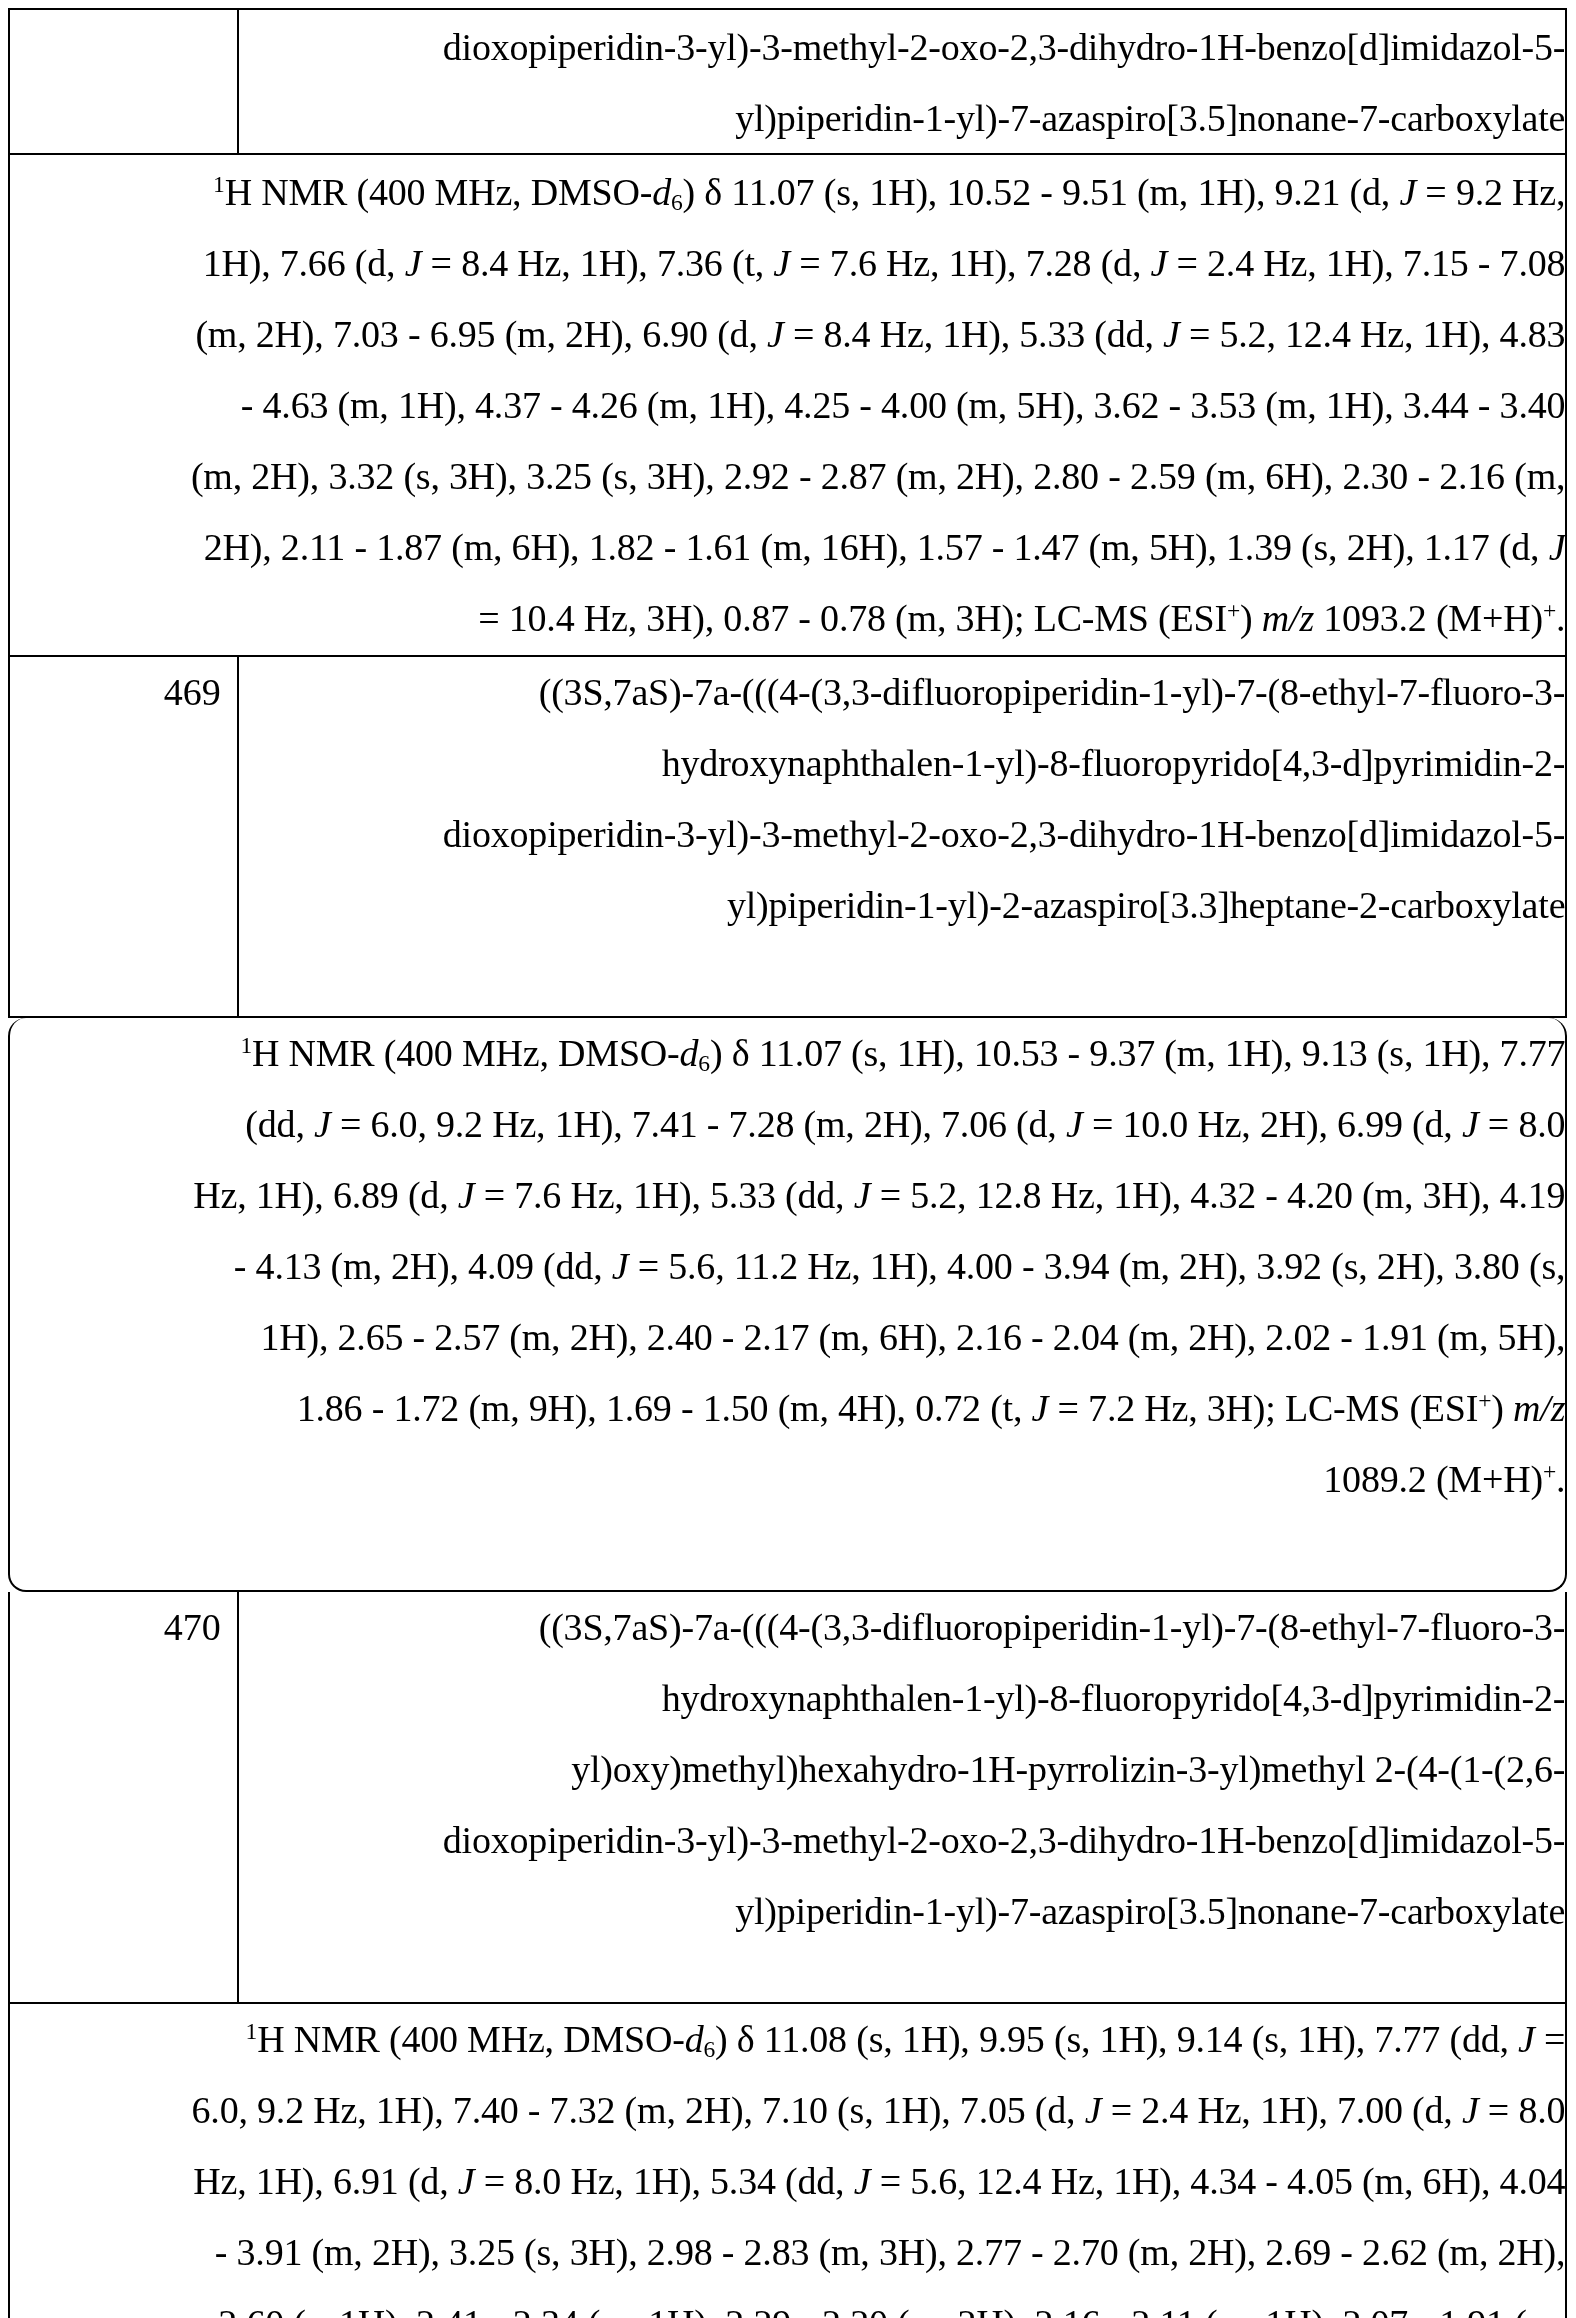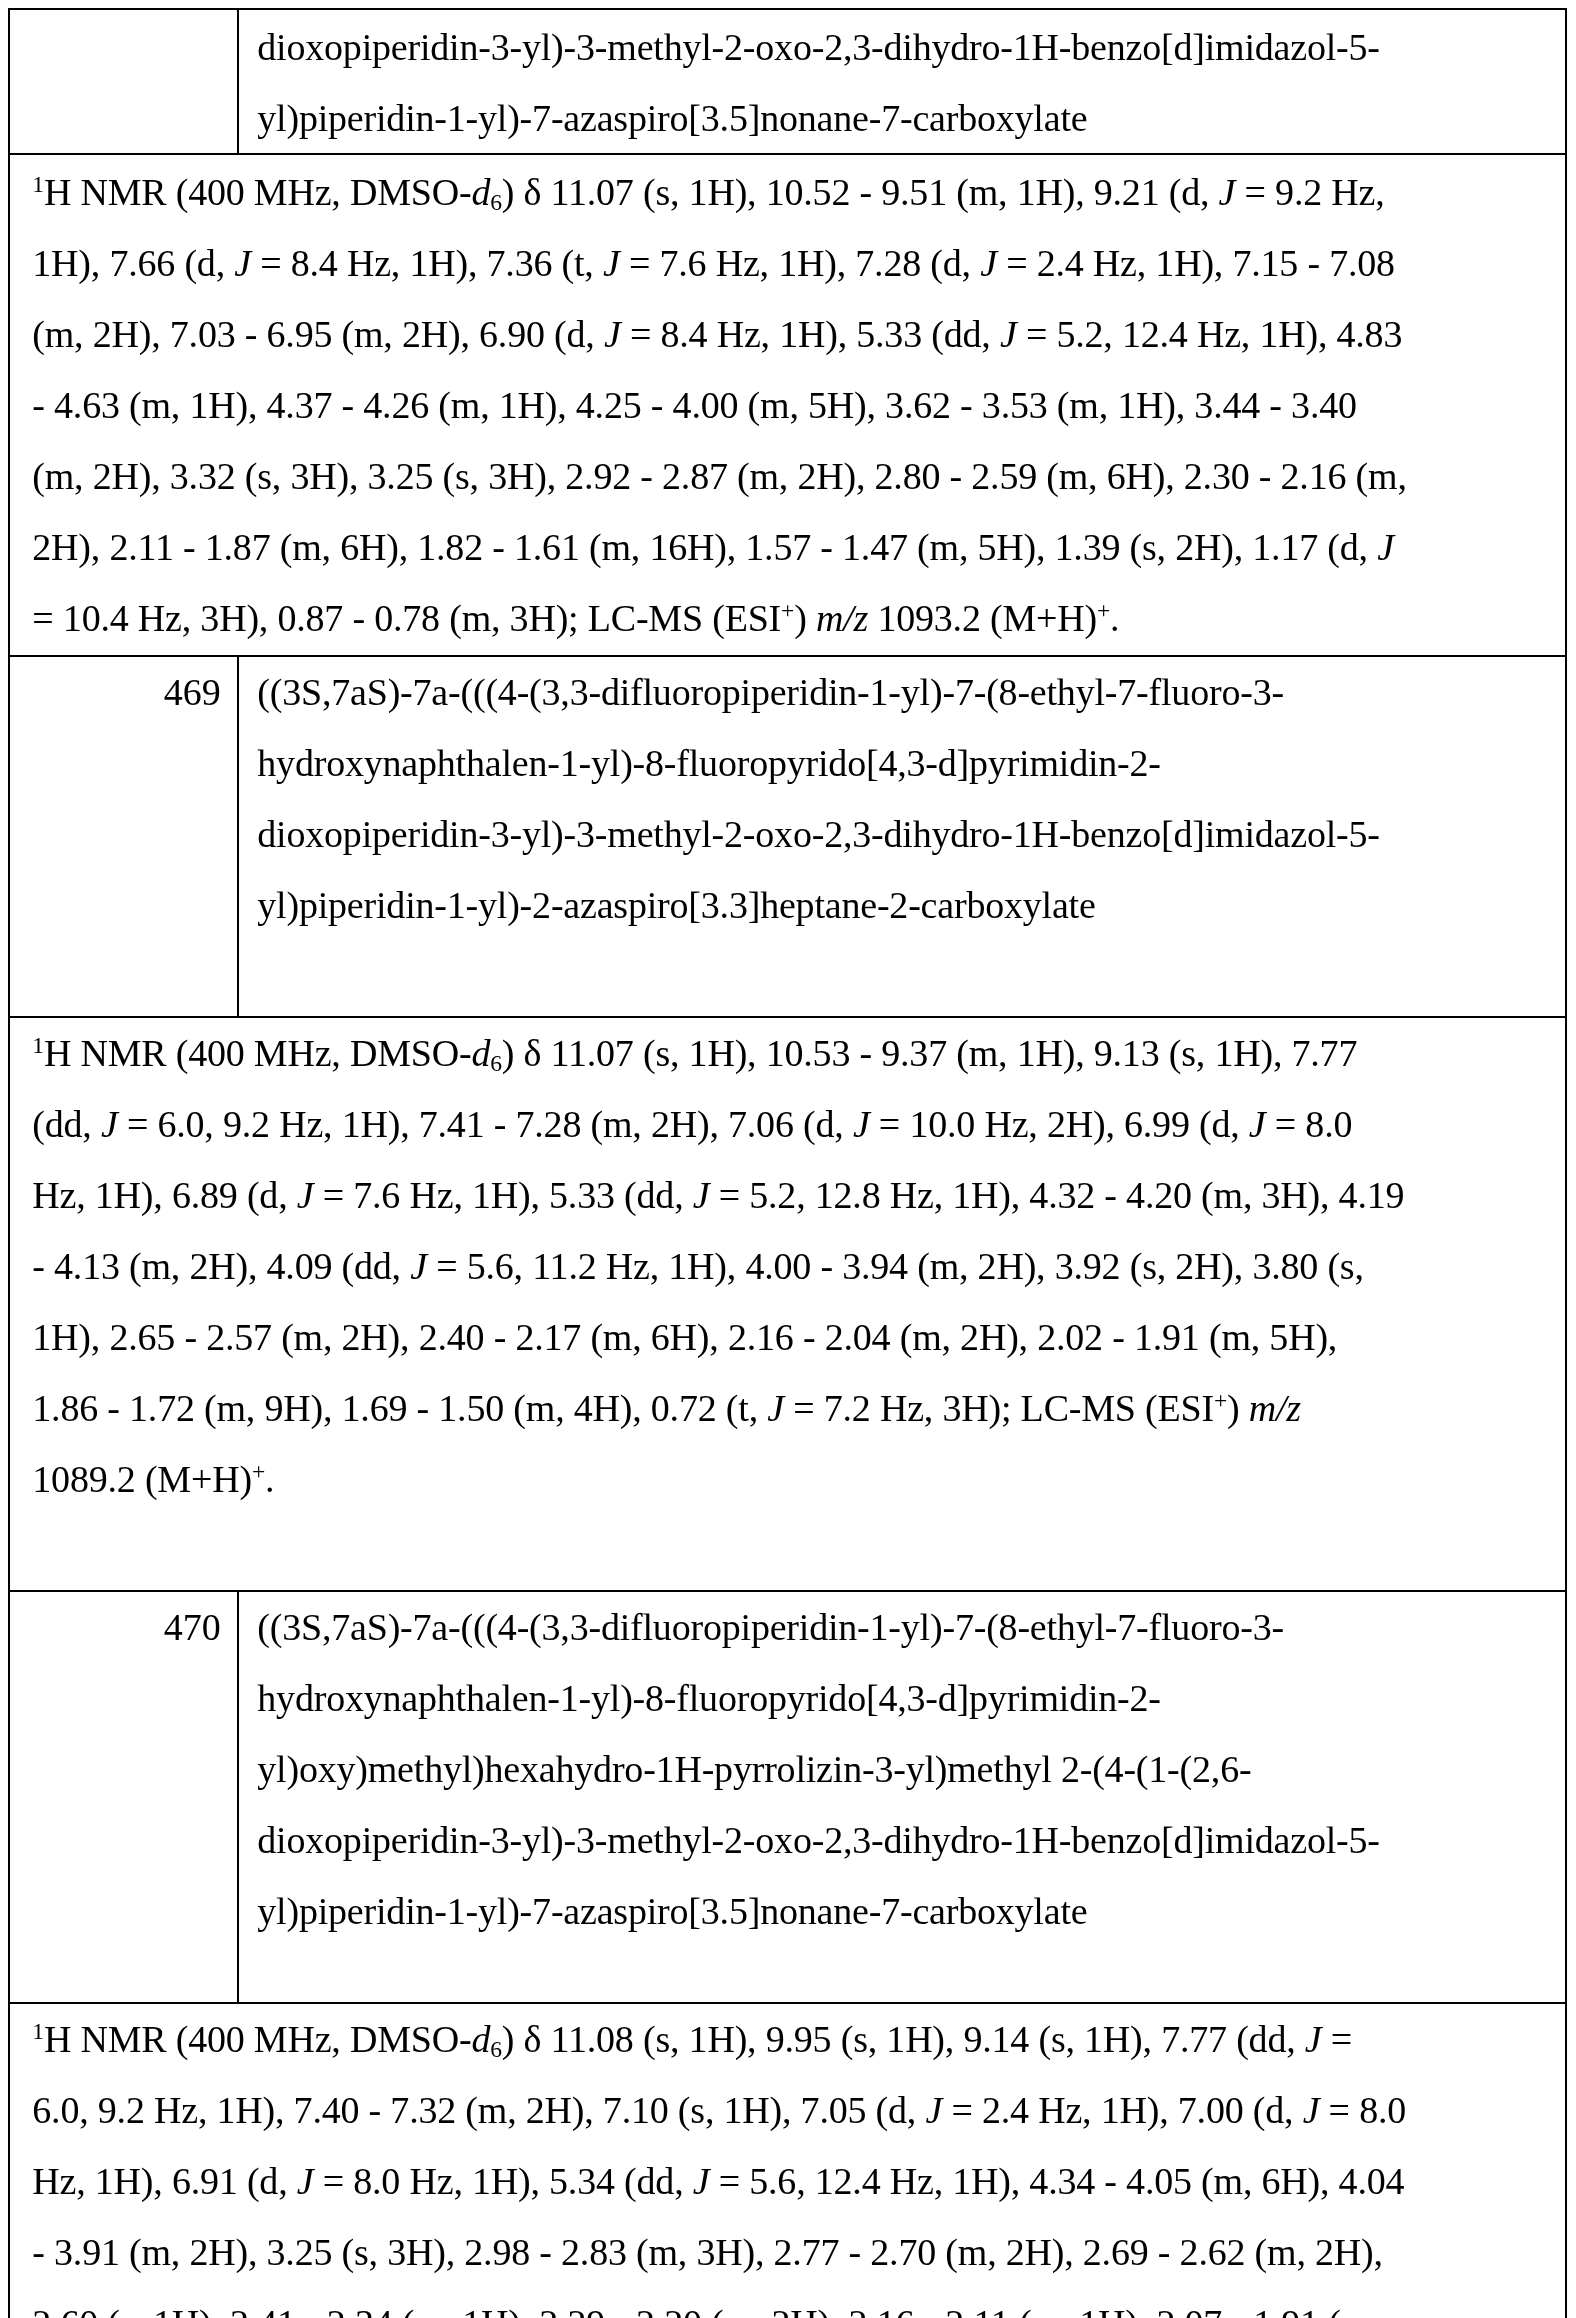--- a/index.html
+++ b/index.html
@@ -7,26 +7,26 @@
          font-family: "Liberation Serif", "DejaVu Serif", serif; color: #000; }
   .table { position: absolute; left: 8.3px; top: 8.3px; width: 1559px;
            border-top: 2.5px solid #000; }
   .row { position: relative; border-left: 2.5px solid #000; border-right: 2.5px solid #000;
          border-bottom: 2.5px solid #000; box-sizing: border-box; }
   .row.split { display: flex; }
   .num-cell { width: 229px; box-sizing: border-box; border-right: 2.5px solid #000;
               text-align: right; padding-right: 16.6px; }
   .name-cell { flex: 1; padding-left: 18px; }
   .full-cell { padding-left: 22px; }
-  .line { font-size: 38px; line-height: 71px; height: 71px; white-space: nowrap; letter-spacing: -0.2px; }
+  .line { font-size: 38px; line-height: 71px; height: 71px; white-space: nowrap; letter-spacing: -0.2px; text-align: right; }
   .num { font-size: 38px; line-height: 71px; font-family: Liberation Serif, serif; }
   .r-cont { height: 145px; }
   .r-nmr1 { height: 502px; }
   .r-469 { height: 361px; }
-  .r-nmr2 { height: 574px; }
+  .r-nmr2 { height: 574px; border-radius: 18px; }
   .r-470 { height: 412px; }
   .r-nmr3 { height: 448px; }
   .pad-top { padding-top: 1.7px; }
   sup { font-size: 0.62em; vertical-align: 0; position: relative; top: -0.55em; line-height: 0; }
   sub { font-size: 0.62em; vertical-align: 0; position: relative; top: 0.2em; line-height: 0; }
   i { font-style: italic; }
 </style>
 </head>
 <body>
 

